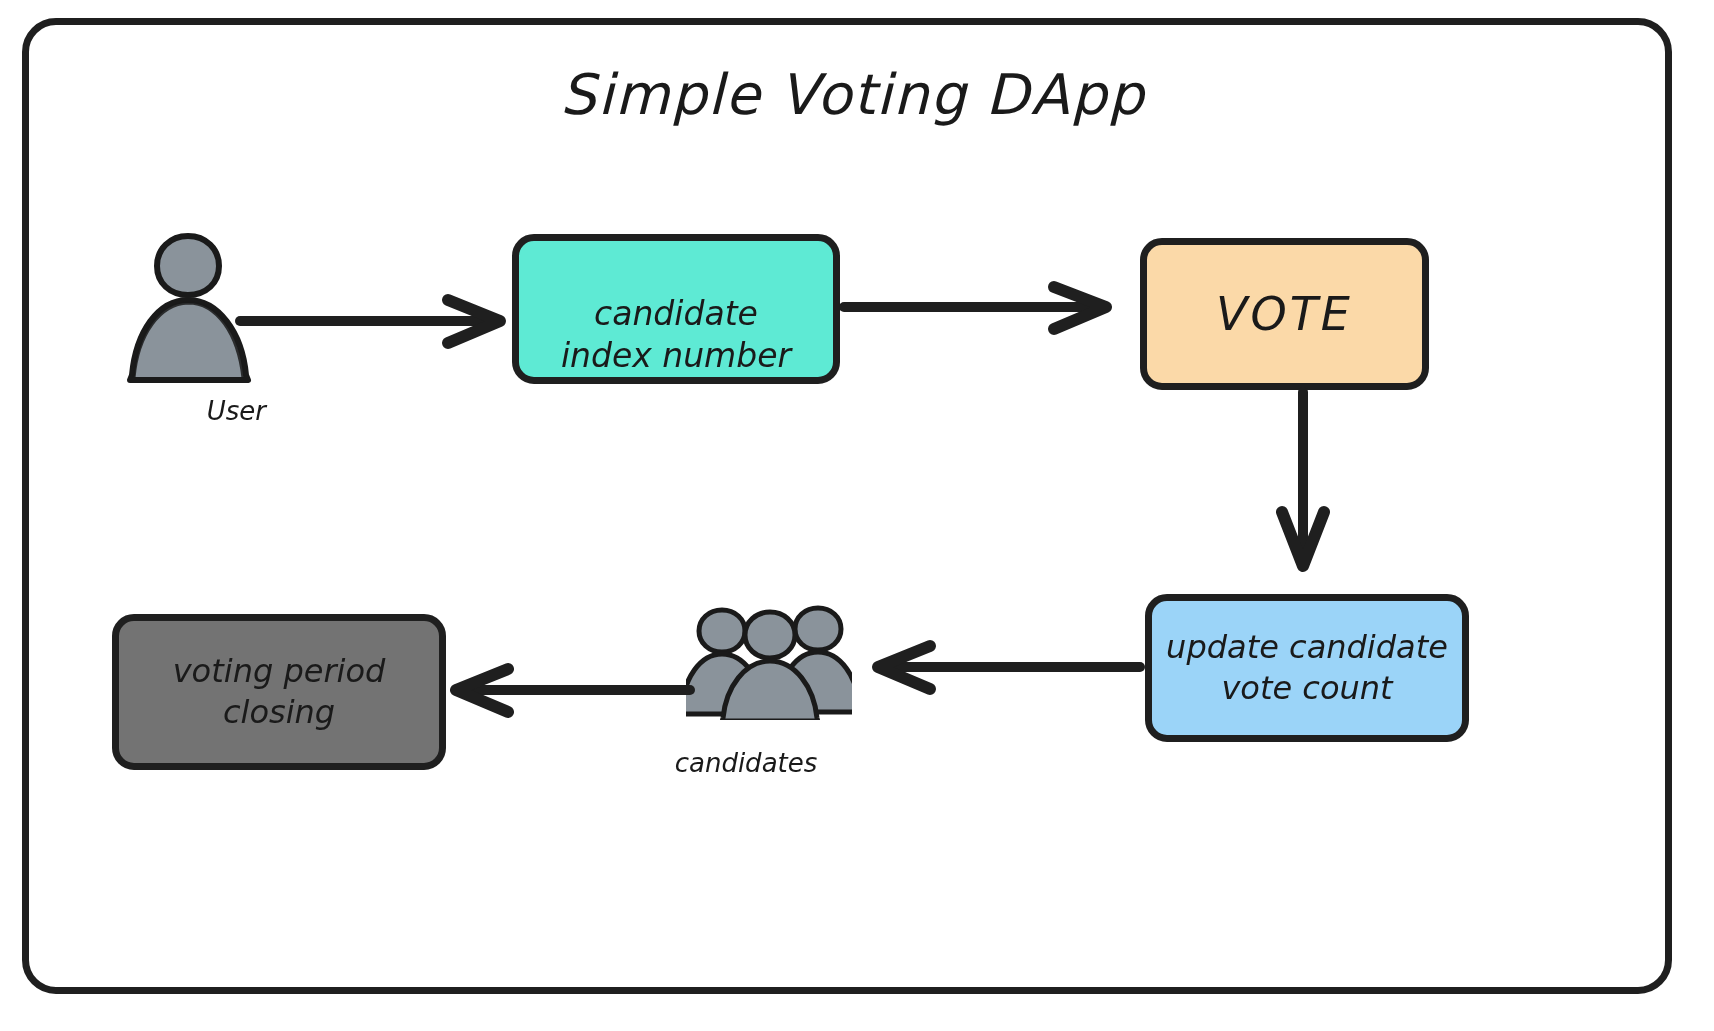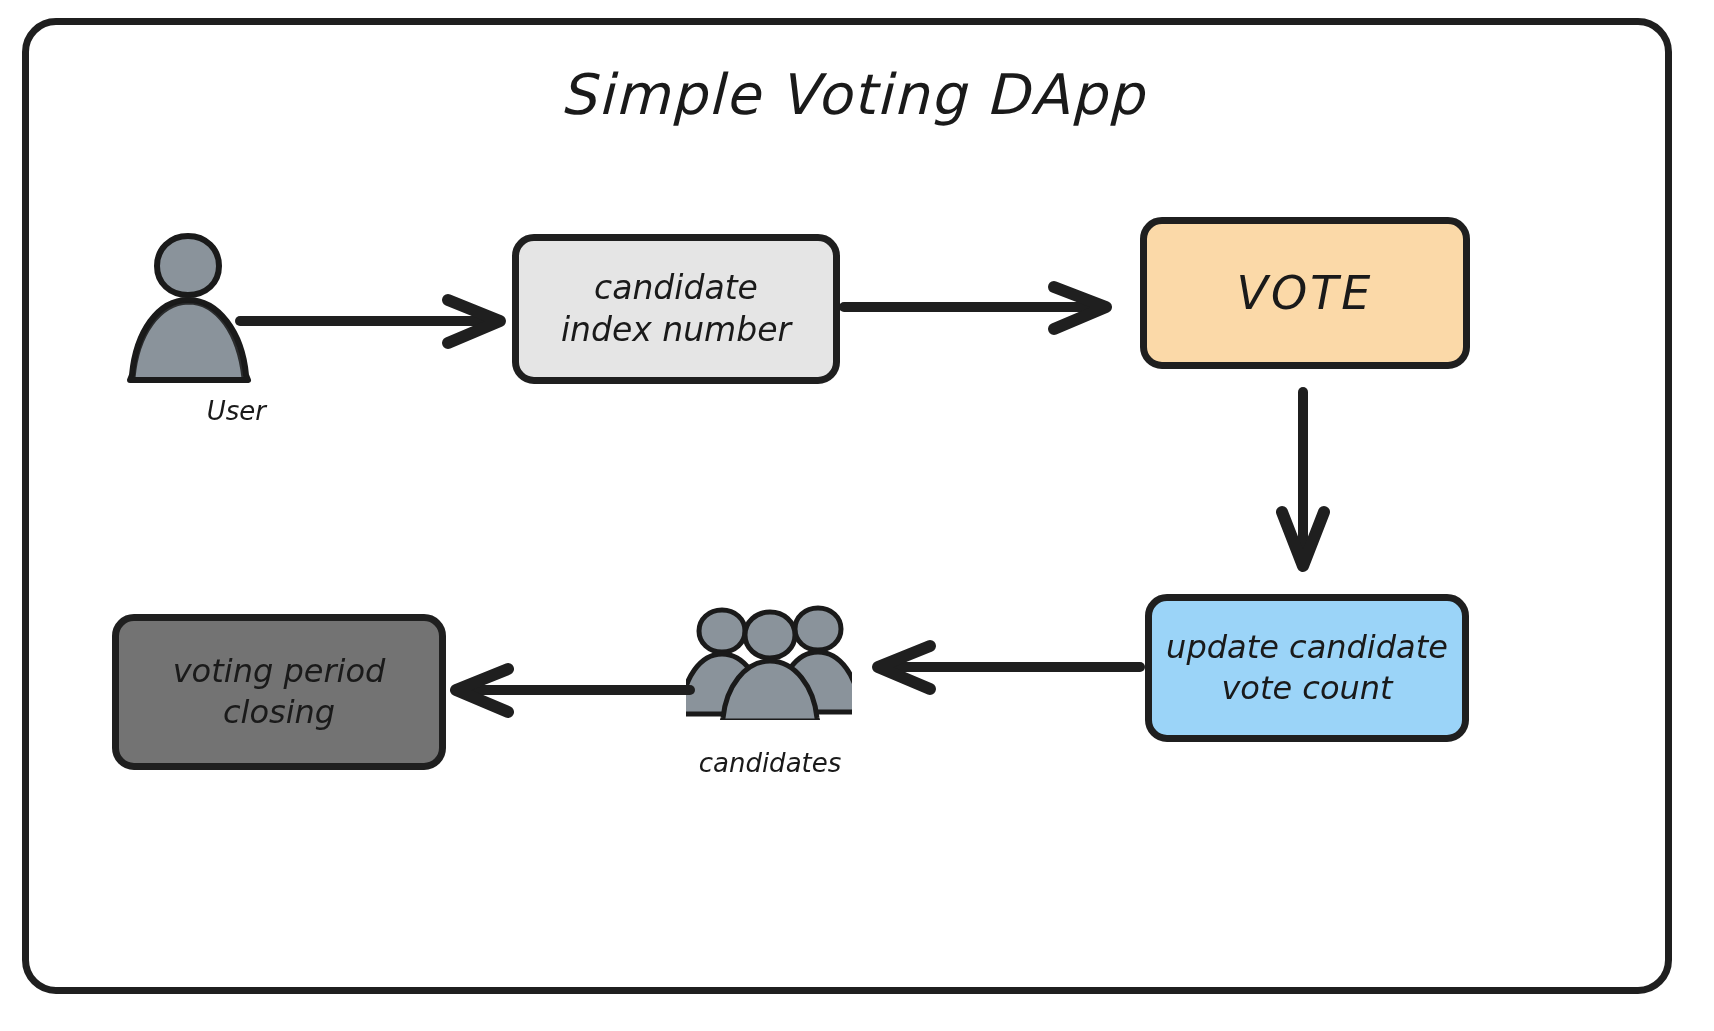--- a/index.html
+++ b/index.html
@@ -66,21 +66,21 @@
     padding: 0 10px;
     box-sizing: border-box;
     white-space: pre-line;
   }
   #node-candidate-index {
     left: 512px;  top: 234px;  width: 328px;  height: 150px;
     background: #a8ecb4;
     font-size: 33px;
   }
   #node-vote {
-    left: 1140px; top: 217px;  width: 330px;  height: 152px;
+    left: 1140px; top: 238px;  width: 289px;  height: 152px;
     background: #fbd9a8;
     font-size: 46px;
     letter-spacing: 3px;
   }
   #node-update-count {
     left: 1145px; top: 594px;  width: 324px;  height: 148px;
     background: #9bd4f8;
     font-size: 32px;
   }
   #node-voting-closing {
@@ -95,41 +95,41 @@
   .actor-caption {
     position: absolute;
     text-align: center;
     font-family: "DejaVu Sans", sans-serif;
     font-style: italic;
     color: #1a1a1a;
   }
   #actor-user        { left: 118px; top: 228px; width: 140px; height: 160px; }
   #caption-user      { left: 110px; top: 396px; width: 156px; font-size: 26px; text-align: right; }
   #actor-candidates  { left: 686px; top: 604px; width: 166px; height: 116px; }
-  #caption-candidates{ left: 676px; top: 748px; width: 188px; font-size: 26px; }
+  #caption-candidates{ left: 652px; top: 748px; width: 188px; font-size: 26px; }
 
   
   #arrow-layer {
     position: absolute;
     left: 0; top: 0;
     width: 1714px;
     height: 1031px;
     pointer-events: none;
   }
 </style>
 </head>
 <body>
 
 <div id="canvas">
 
   <div class="frame"></div>
 
   <div class="title">Simple Voting DApp</div>
 
-  <div class="node" id="node-candidate-index" style="background: #e5e5e5; border-color: rgb(31, 31, 31);">
+  <div class="node" id="node-candidate-index" style="background: #5eead4; border-color: rgb(31, 31, 31); align-items: flex-end;">
     <span class="node-label">candidate
 index number</span>
   </div>
 
   <div class="node" id="node-vote" style="background: rgb(251, 217, 168); border-color: rgb(31, 31, 31);">
     <span class="node-label">VOTE</span>
   </div>
 
   <div class="node" id="node-update-count" style="background: rgb(155, 212, 248); border-color: rgb(31, 31, 31);">
     <span class="node-label">update candidate

